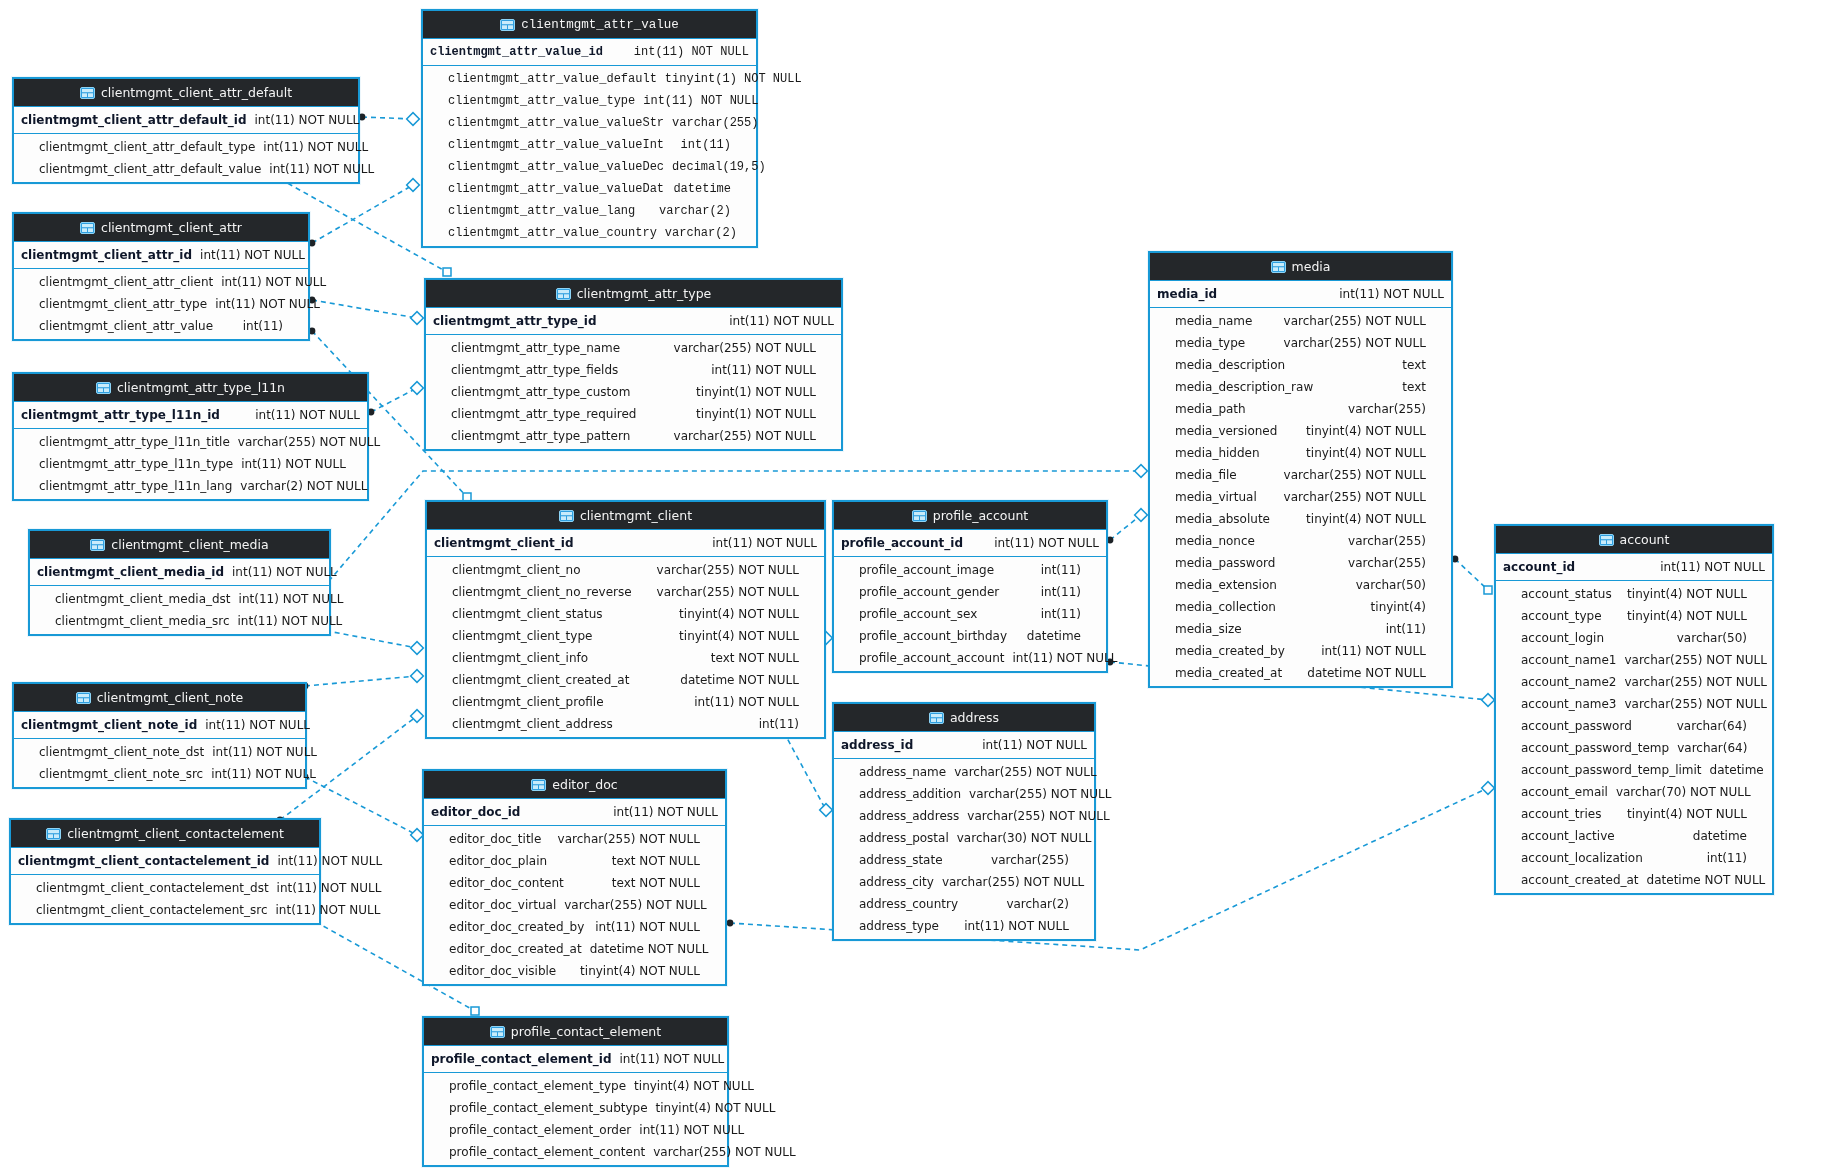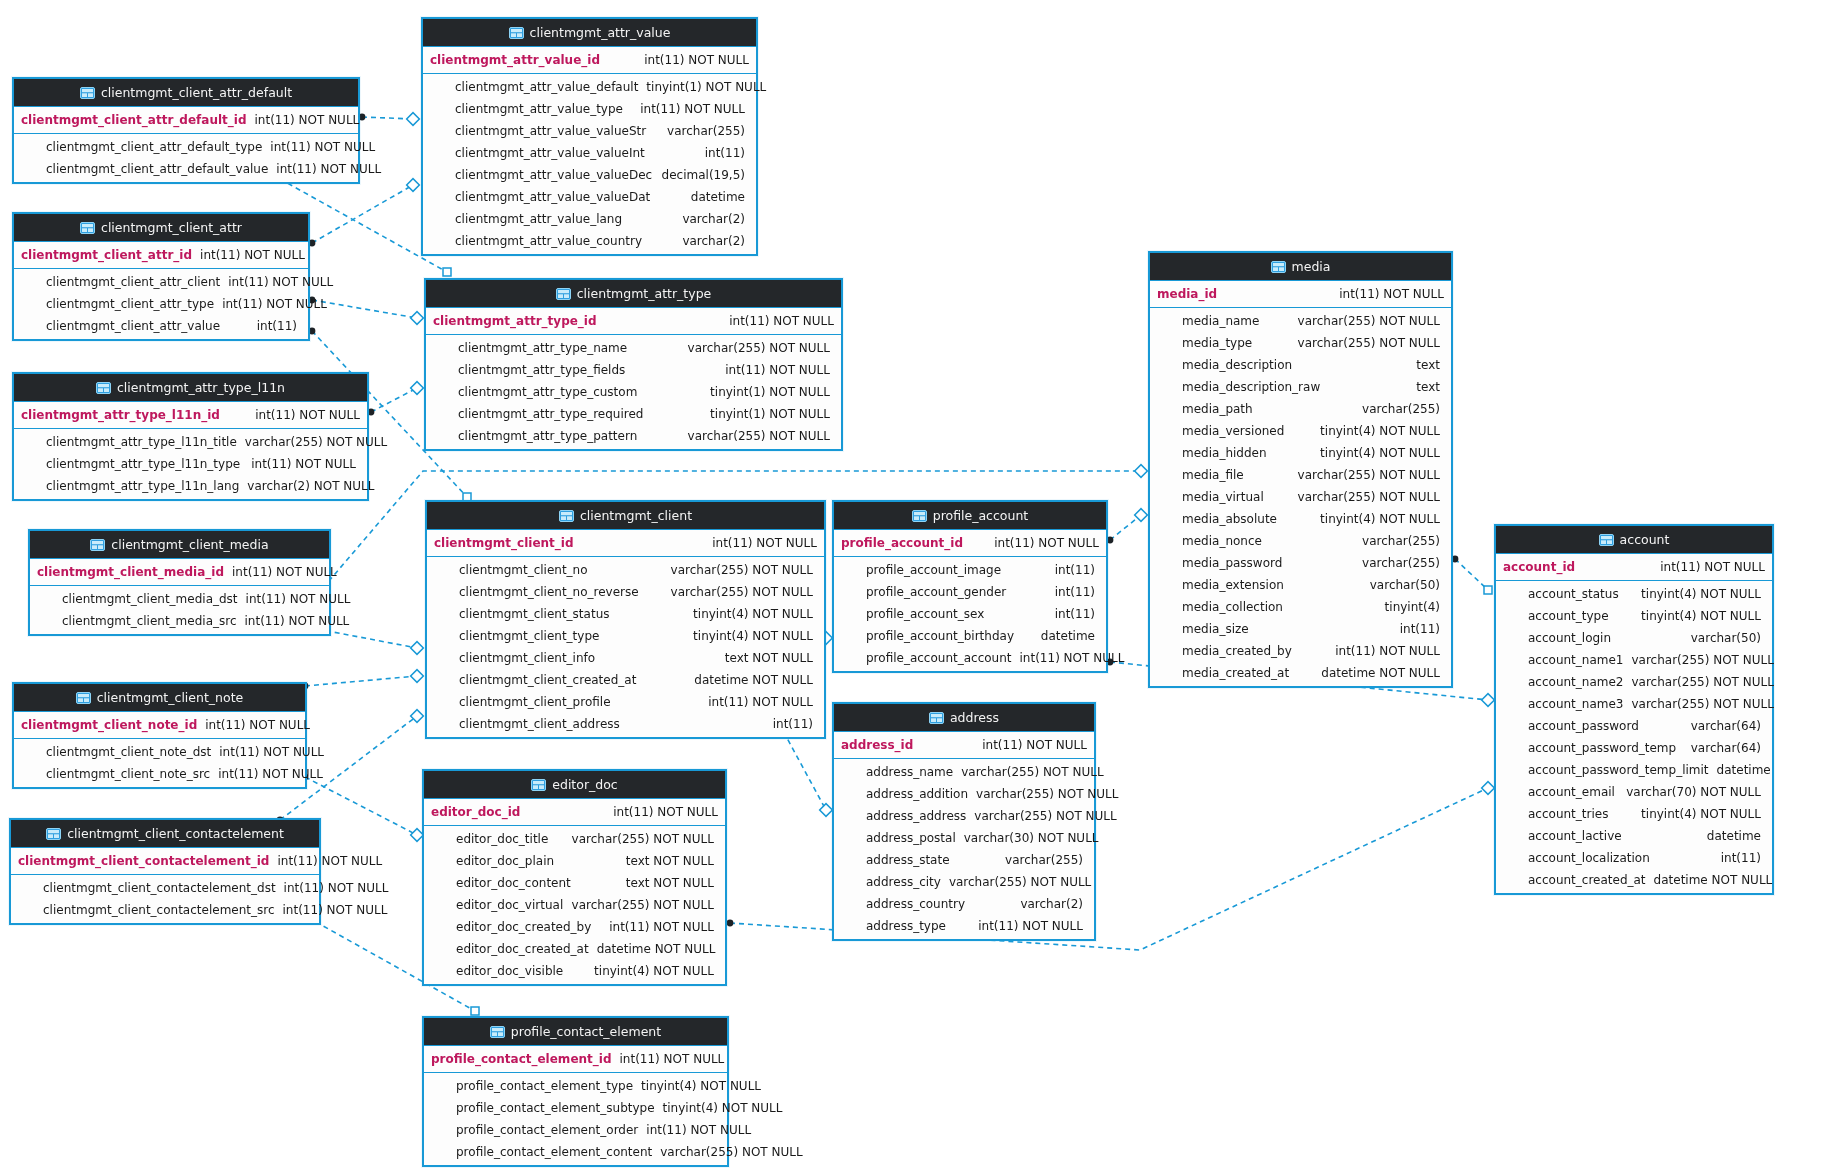--- a/index.html
+++ b/index.html
@@ -3,23 +3,23 @@
 <meta charset="utf-8">
 <style>
   html,body{margin:0;padding:0;background:#ffffff;}
   body{font-family:"DejaVu Sans","Liberation Sans",sans-serif;}
   #canvas{position:relative;width:1842px;height:1170px;background:#ffffff;overflow:hidden;}
   #rel-layer{position:absolute;left:0;top:0;z-index:1;}
   .db-table{position:absolute;z-index:2;background:#fdfdfd;border:2px solid #1899d6;box-sizing:border-box;box-shadow:0 0 0 1px rgba(24,153,214,.08);}
   .db-header{background:#24272a;color:#f4f4f4;height:27px;display:flex;align-items:center;justify-content:center;gap:6px;font-size:12.5px;border-bottom:1px solid #1899d6;}
   .db-header .ticon{display:inline-flex;align-items:center;}
   .db-pk{height:26px;display:flex;align-items:center;justify-content:space-between;padding:0 7px;font-size:12px;border-bottom:1px solid #1899d6;background:#fdfdfd;white-space:nowrap;}
-  .db-pk .fname{font-weight:bold;color:#be185d;}
+  .db-pk .fname{font-weight:bold;color:#0f172a;}
   .db-pk .ftype{color:#1a1a1a;margin-left:8px;}
-  .db-rows{padding:2px 4px;margin-left:21px;}
+  .db-rows{padding:2px 18px;}
   .db-row{height:22px;display:flex;align-items:center;justify-content:space-between;padding:0 7px;font-size:12px;color:#1a1a1a;white-space:nowrap;}
   .db-row .ftype{margin-left:8px;}
   .rel{fill:none;stroke:#1899d6;stroke-width:1.6;stroke-dasharray:5 4;}
   .m-dot{fill:#1d2226;stroke:none;}
   .m-diamond{fill:#ffffff;stroke:#1899d6;stroke-width:1.5;}
   .m-square{fill:#ffffff;stroke:#1899d6;stroke-width:1.5;}
 </style>
 </head>
 <body>
 
@@ -187,21 +187,21 @@
         <div class="db-row">
           <span class="fname">clientmgmt_client_contactelement_dst</span>
           <span class="ftype">int(11) NOT NULL</span>
         </div>
         <div class="db-row">
           <span class="fname">clientmgmt_client_contactelement_src</span>
           <span class="ftype">int(11) NOT NULL</span>
         </div>
       </div>
     </div>
-    <div class="db-table" style="left: 421px; top: 17px; width: 337px;">
+    <div class="db-table" style="left: 421px; top: 9px; width: 337px; font-family: Liberation Mono, monospace;">
       <div class="db-header">
         <span class="ticon">
           <svg width="15" height="12" viewBox="0 0 15 12">
             <rect x="0.5" y="0.5" width="14" height="11" rx="1.5" fill="#2f9fdf" stroke="#8ed4f6"></rect>
             <rect x="2" y="2" width="11" height="3.2" fill="#c8ecfb"></rect>
             <rect x="2" y="6.3" width="5" height="3.7" fill="#c8ecfb"></rect>
             <rect x="8" y="6.3" width="5" height="3.7" fill="#c8ecfb"></rect>
           </svg>
         </span>
         <span>clientmgmt_attr_value</span>

